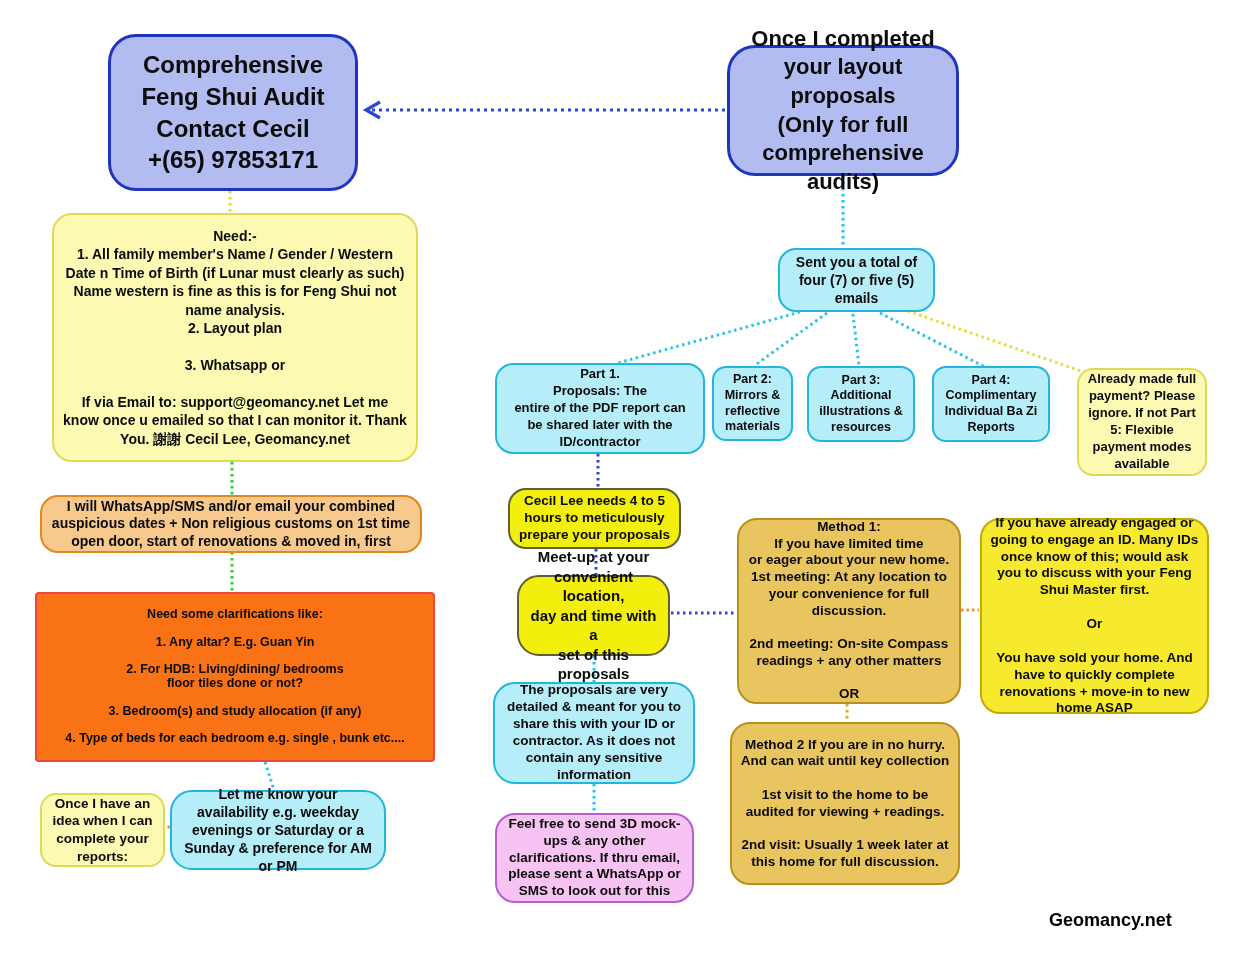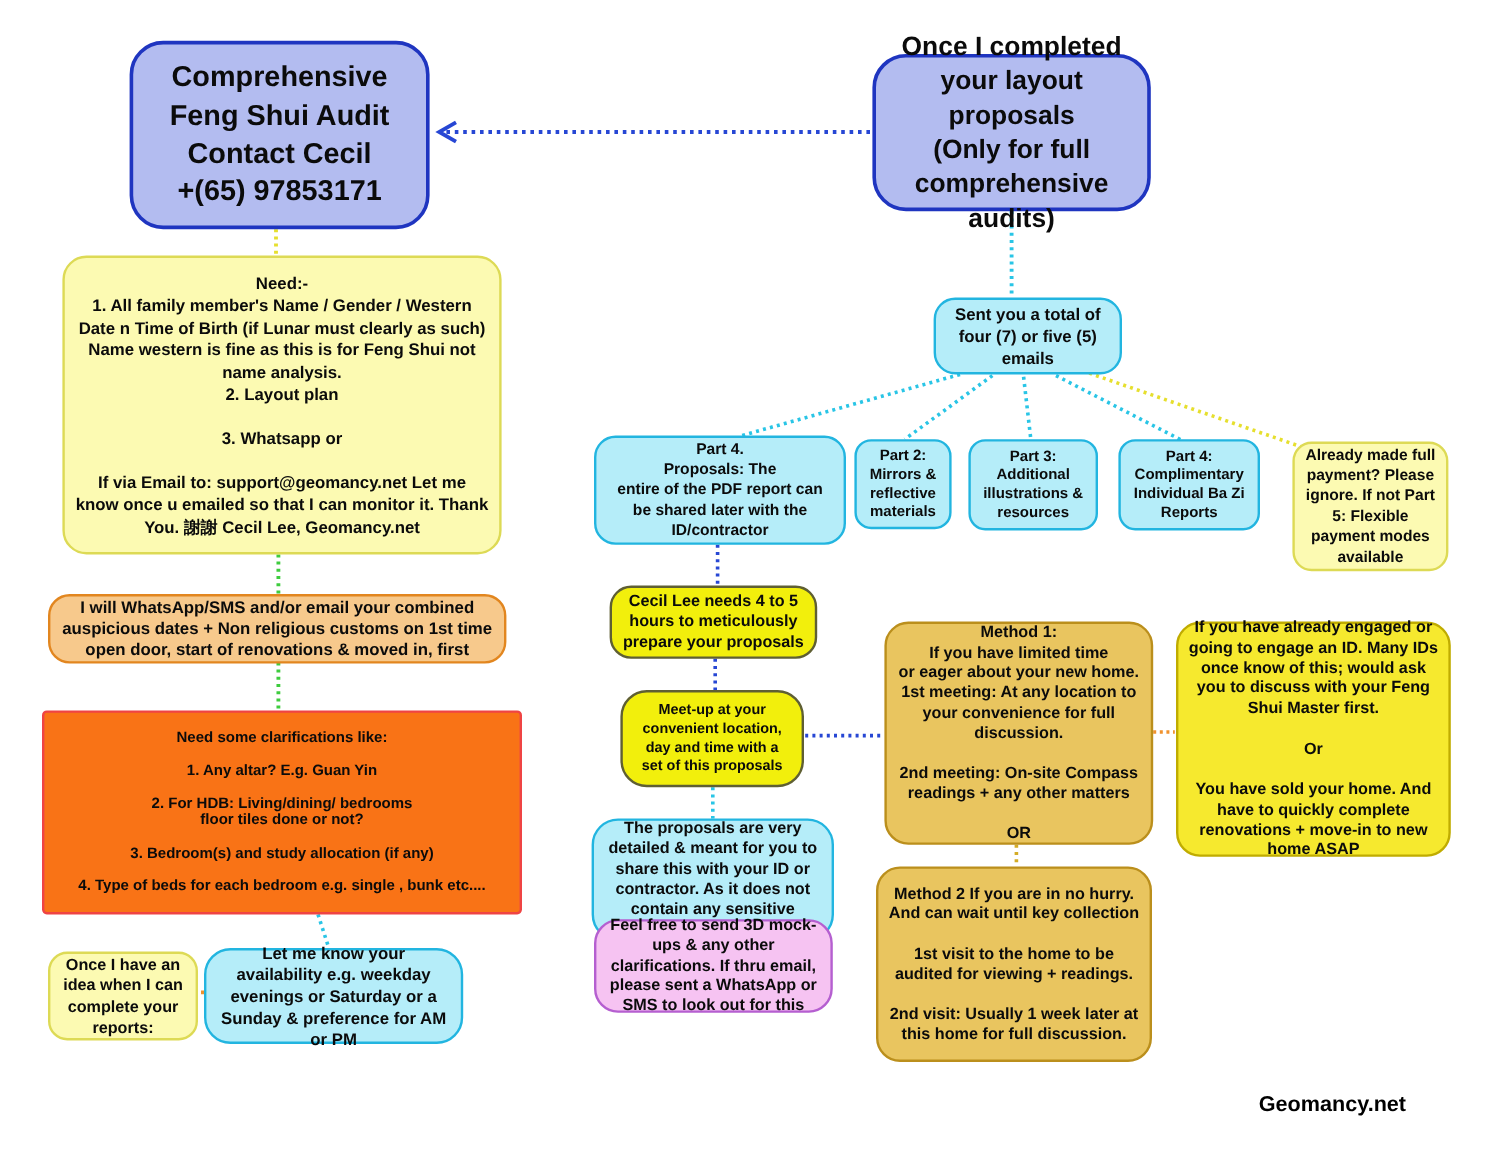--- a/index.html
+++ b/index.html
@@ -103,21 +103,21 @@
 4. Type of beds for each bedroom e.g. single , bunk etc....</span></div>
 
   <div class="node c-paleyellow" style="left:40px; top:793px; width:125px; height:74px; font-size:13.5px; line-height:1.3; border-radius:16px;"><span>Once I have an idea when I can complete your reports:</span></div>
 
   <div class="node c-cyan" style="left:170px; top:790px; width:216px; height:80px; font-size:14px; line-height:1.3; border-radius:22px;"><span>Let me know your availability e.g. weekday evenings or Saturday or a Sunday &amp; preference for AM or PM</span></div>
 
   <div class="node c-cyan" style="left:778px; top:248px; width:157px; height:64px; font-size:14px; line-height:1.3;"><span>Sent you a total of
 four (7) or five (5)
 emails</span></div>
 
-  <div class="node c-cyan" style="left:495px; top:363px; width:210px; height:91px; font-size:13px; line-height:1.3;"><span>Part 4.
+  <div class="node c-cyan" style="left:495px; top:363px; width:210px; height:91px; font-size:13px; line-height:1.3;"><span>Part 1.
 Proposals: The
 entire of the PDF report can be shared later with the ID/contractor</span></div>
 
   <div class="node c-cyan" style="left:712px; top:366px; width:81px; height:75px; font-size:12.5px; line-height:1.25; border-radius:14px; padding:4px;"><span>Part 2:
 Mirrors &amp;
 reflective
 materials</span></div>
 
   <div class="node c-cyan" style="left:807px; top:366px; width:108px; height:76px; font-size:12.5px; line-height:1.25; border-radius:14px; padding:1px;"><span>Part 3:
 Additional
@@ -126,28 +126,28 @@
 
   <div class="node c-cyan" style="left:932px; top:366px; width:118px; height:76px; font-size:12.5px; line-height:1.25; border-radius:14px; padding:4px;"><span>Part 4:
 Complimentary
 Individual Ba Zi
 Reports</span></div>
 
   <div class="node c-paleyellow" style="left:1077px; top:368px; width:130px; height:108px; font-size:13px; line-height:1.3; border-radius:16px; padding:4px 6px;justify-content:center;"><span>Already made full payment? Please ignore. If not Part 5: Flexible payment modes available</span></div>
 
   <div class="node c-brightyellow" style="left:508px; top:488px; width:173px; height:61px; font-size:13.5px; line-height:1.25;align-items:center;"><span>Cecil Lee needs 4 to 5 hours to meticulously prepare your proposals</span></div>
 
-  <div class="node c-brightyellow" style="left:517px; top:575px; width:153px; height:81px; font-size:12px; line-height:1.3; border-radius:22px;"><span>Meet-up at your
+  <div class="node c-brightyellow" style="left:517px; top:575px; width:153px; height:81px; font-size:15px; line-height:1.3; border-radius:22px;"><span>Meet-up at your
 convenient location,
 day and time with a
 set of this proposals</span></div>
 
   <div class="node c-cyan" style="left:493px; top:682px; width:202px; height:102px; font-size:13.5px; line-height:1.25; border-radius:22px;"><span>The proposals are very detailed &amp; meant for you to share this with your ID or contractor. As it does not contain any sensitive information</span></div>
 
-  <div class="node c-pink" style="left:495px; top:766px; width:199px; height:78px; font-size:13.5px; line-height:1.25;"><span>Feel free to send 3D mock-ups &amp; any other clarifications. If thru email, please sent a WhatsApp or SMS to look out for this</span></div>
+  <div class="node c-pink" style="left:495px; top:813px; width:199px; height:90px; font-size:13.5px; line-height:1.25;"><span>Feel free to send 3D mock-ups &amp; any other clarifications. If thru email, please sent a WhatsApp or SMS to look out for this</span></div>
 
   <div class="node c-gold" style="left:737px; top:518px; width:224px; height:186px; font-size:13.5px; line-height:1.24; padding:20px 8px;"><span>Method 1:
 If you have limited time
 or eager about your new home.
 1st meeting: At any location to your convenience for full discussion.
 
 2nd meeting: On-site Compass readings + any other matters
 
 OR</span></div>
 

